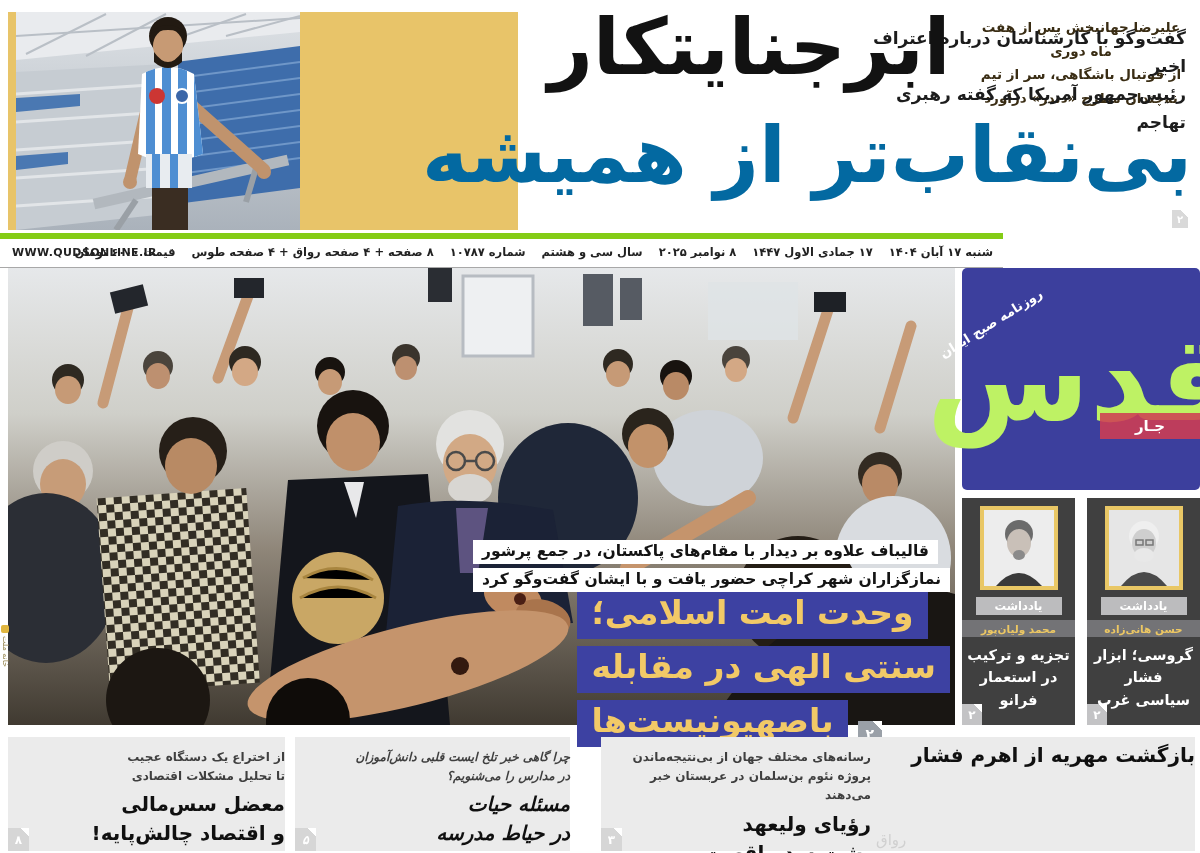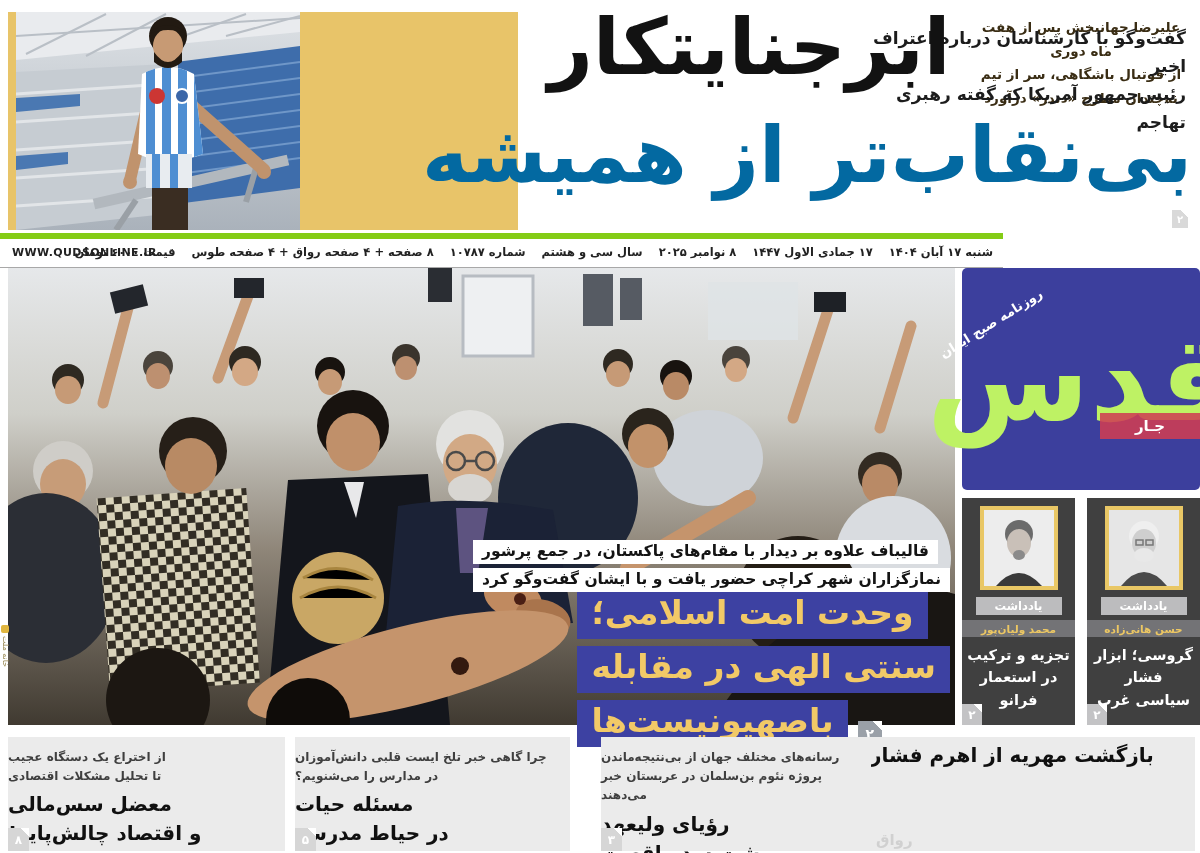--- a/index.html
+++ b/index.html
@@ -69,26 +69,26 @@
   .portrait svg{display:block;}
   .badge{margin:7px auto 0;width:86px;height:18px;background:#bcbcbe;color:#fff;
          font-size:11.5px;font-weight:700;display:flex;align-items:center;justify-content:center;}
   .colname{margin-top:5px;height:17px;background:#737376;color:#ecc763;font-size:10.5px;
            font-weight:700;display:flex;align-items:center;justify-content:center;}
   .coltitle{margin-top:7px;text-align:center;color:#fff;font-size:14.5px;font-weight:800;line-height:1.55;}
   .col .ptab{position:absolute;left:0;bottom:0;width:20px;height:21px;
              background:linear-gradient(225deg,#ffffff 6px,#c3c3c5 6px);}
 
   
-  .news-box{top:737px;height:114px;background:#ebebeb;text-align:left;}
+  .news-box{top:737px;height:114px;background:#ebebeb;text-align:right;}
   .nb-kicker{margin-top:11px;font-size:12px;font-weight:600;color:#3f3f3f;line-height:1.6;}
   .nb-head{margin-top:4px;font-size:20px;font-weight:800;color:#101010;line-height:1.45;}
   .news-box .ptab{position:absolute;left:0;bottom:0;width:21px;height:23px;
                   background:linear-gradient(225deg,#ffffff 6px,#d6d6d6 6px);}
-  .nb-mark{position:absolute;left:6px;bottom:2px;color:#d0d0d0;font-size:15px;font-weight:700;}
+  .nb-mark{position:absolute;left:6px;bottom:2px;color:#d0d0d0;font-size:15px;font-weight:400;}
 
   .lead-tab{right:4px;top:210px;width:16px;height:18px;font-size:10px;
             background:linear-gradient(225deg,#ffffff 5px,#d9d9d9 5px);}
   .promo-tab{right:6px;bottom:6px;width:20px;height:22px;
              background:linear-gradient(225deg,rgba(255,255,255,.85) 6px,rgba(255,255,255,.38) 6px);
              color:#fff;}
 </style>
 </head>
 <body>
 
@@ -367,21 +367,21 @@
     <div>رسانه‌های مختلف جهان از بی‌نتیجه‌ماندن</div>
     <div>پروژه نئوم بن‌سلمان در عربستان خبر می‌دهند</div>
   </div>
   <div class="nb-head">
     <div>رؤیای ولیعهد</div>
     <div>پشت سد واقعیت</div>
   </div>
   <div class="ptab">۳</div>
 </div>
 
-<div class="abs news-box" style="right:630px;width:275px;">
+<div class="abs news-box" style="right:630px;width:275px;font-style:italic;">
   <div class="nb-kicker">
     <div>چرا گاهی خبر تلخ ایست قلبی دانش‌آموزان</div>
     <div>در مدارس را می‌شنویم؟</div>
   </div>
   <div class="nb-head">
     <div>مسئله حیات</div>
     <div>در حیاط مدرسه</div>
   </div>
   <div class="ptab">۵</div>
 </div>

